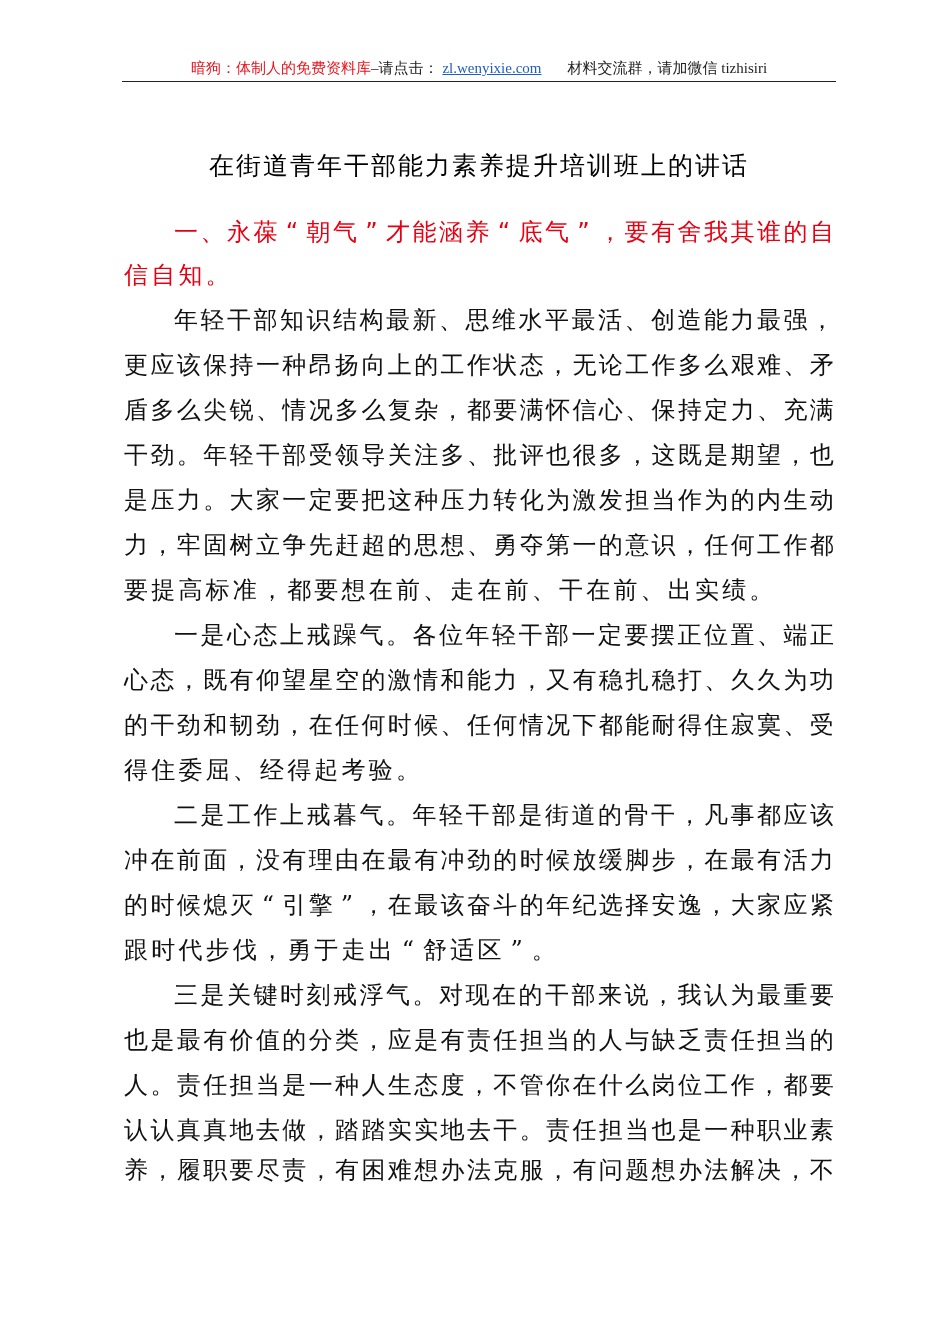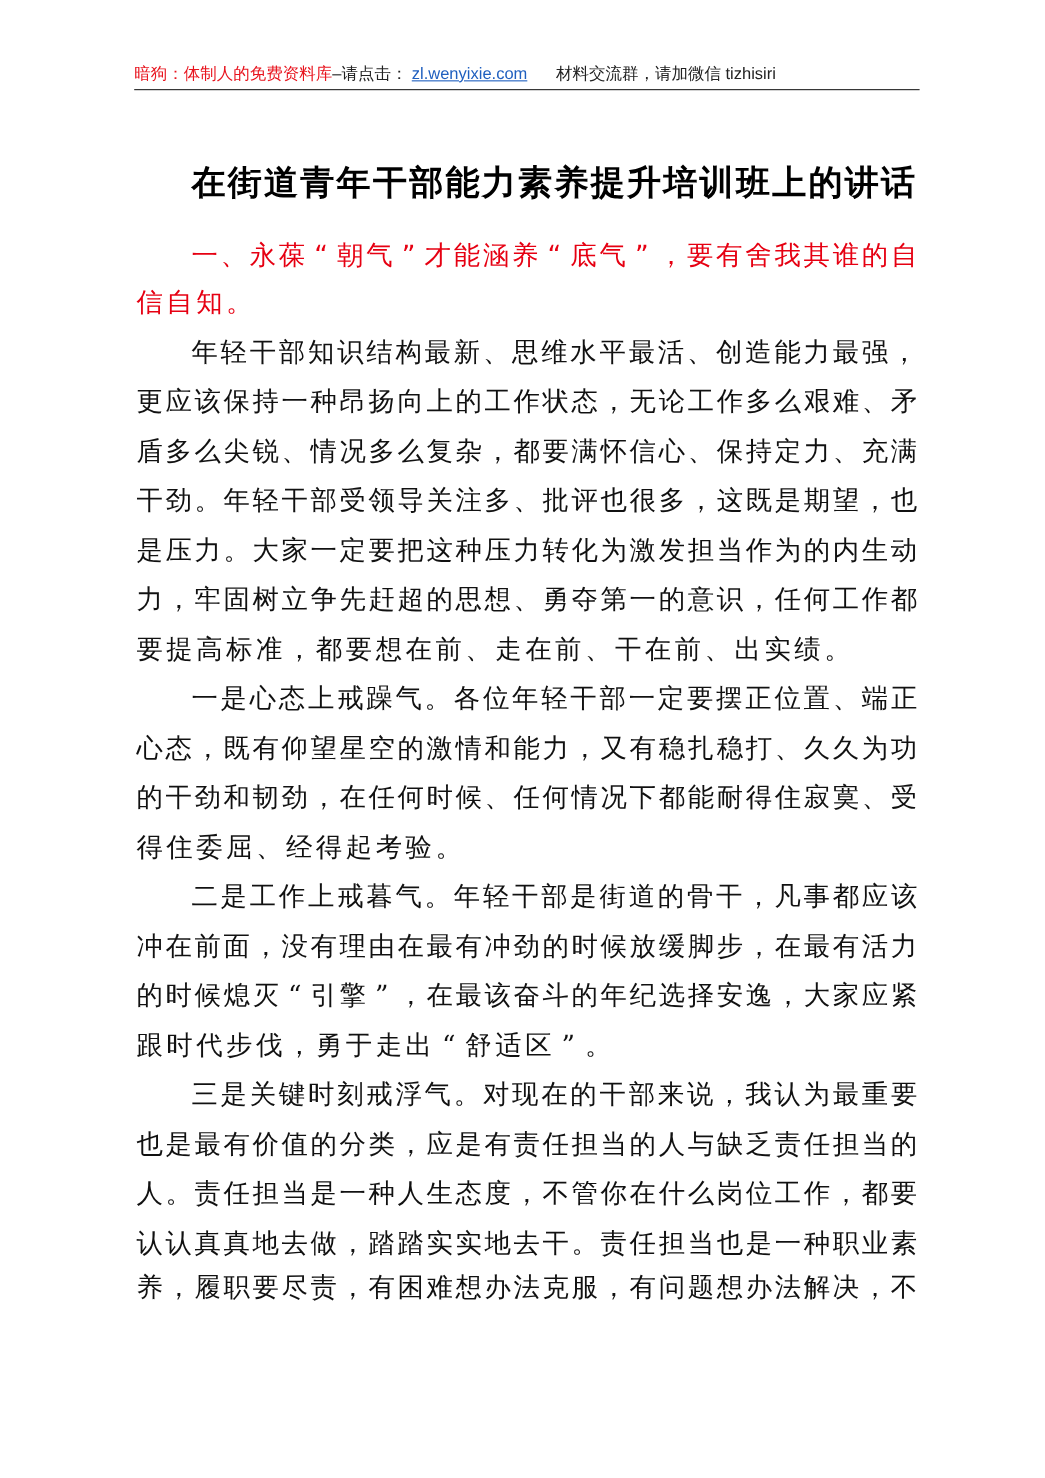--- a/index.html
+++ b/index.html
@@ -1,35 +1,35 @@
 <!DOCTYPE html>
 <html><head>
   <meta charset="utf-8">
   <style>
     html, body { margin: 0; padding: 0; background: #ffffff; }
     body { width: 950px; height: 1344px; position: relative; overflow: hidden; }
     .page { position: absolute; left: 0; top: 0; width: 950px; height: 1344px; background: #fff; }
 
     .header {
       position: absolute; left: 122px; top: 57px; width: 714px; height: 22px;
-      white-space: nowrap;
-      font-family: Liberation Sans, sans-serif; font-size: 15px; line-height: 22px; color: #222;
+      text-align: center; white-space: nowrap;
+      font-family: Liberation Serif, serif; font-size: 15px; line-height: 22px; color: #222;
     }
     .header .red { color: #e8141e; }
     .header .link { color: #1f5fbf; text-decoration: underline; margin: 0 4px; }
     .header .gap { display: inline-block; width: 22px; }
     .header-rule {
       position: absolute; left: 122px; top: 81px; width: 714px; height: 0;
       border-top: 1.5px solid #222;
     }
 
     .title {
       position: absolute; left: 124px; top: 144px; width: 710px; height: 44px;
-      text-align: right; white-space: nowrap;
-      font-family: "DejaVu Serif", serif; font-weight: bold; font-size: 31px; line-height: 44px;
+      text-align: center; white-space: nowrap;
+      font-family: "DejaVu Serif", serif; font-weight: normal; font-size: 25px; line-height: 44px;
       color: #000; letter-spacing: 2px;
     }
 
     .line {
       position: absolute; left: 124px; width: 710px; height: 34px;
       white-space: nowrap; display: flex; justify-content: space-between;
       font-size: 24px; line-height: 34px;
     }
     .line.last { justify-content: flex-start; }
     .line.last .ch { margin-right: 3.2px; }

